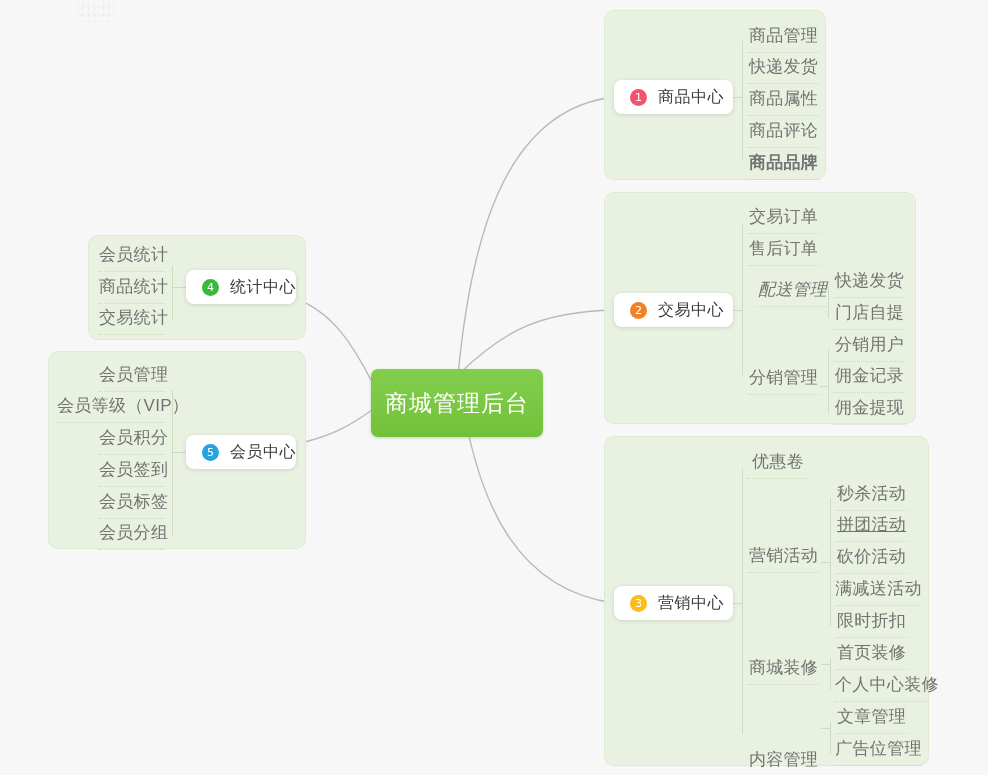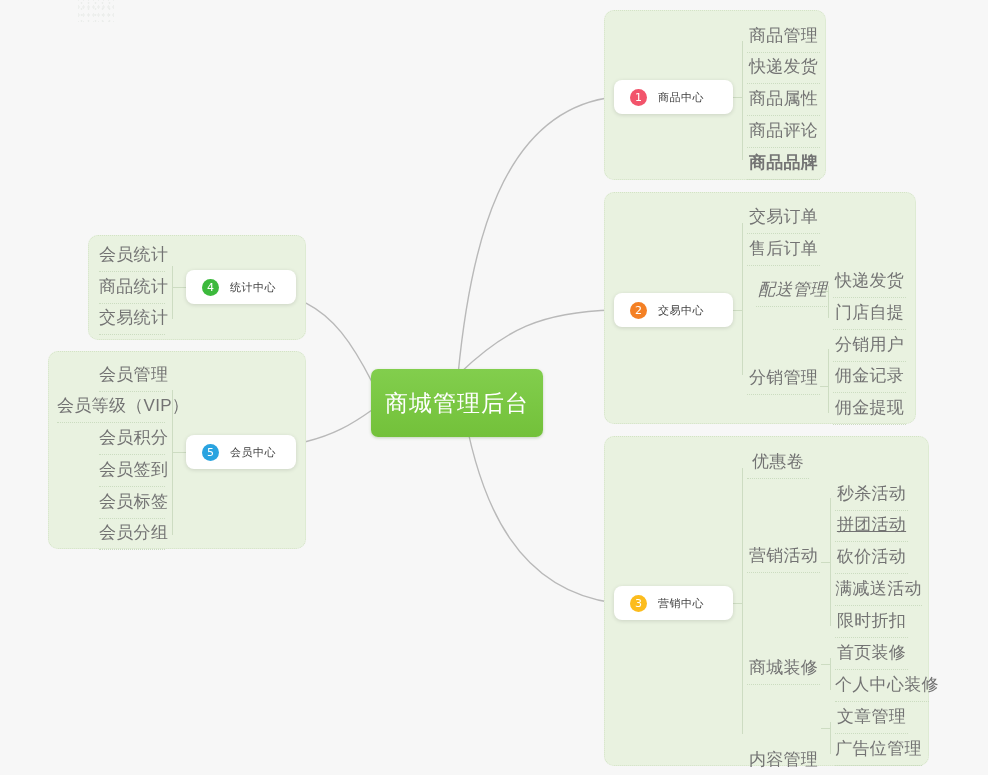--- a/index.html
+++ b/index.html
@@ -70,21 +70,21 @@
     border-radius: 50%;
     color: #fff;
     font-size: 11px;
     line-height: 17px;
     text-align: center;
     flex: 0 0 auto;
     margin-right: 11px;
     font-family: "DejaVu Sans", sans-serif;
   }
   .branch-node .btitle {
-    font-size: 11px;
+    font-size: 16px;
     color: #3b3b3b;
     white-space: nowrap;
     letter-spacing: .5px;
   }
 
   
   .leaf {
     position: absolute;
     font-size: 17px;
     color: #737373;

